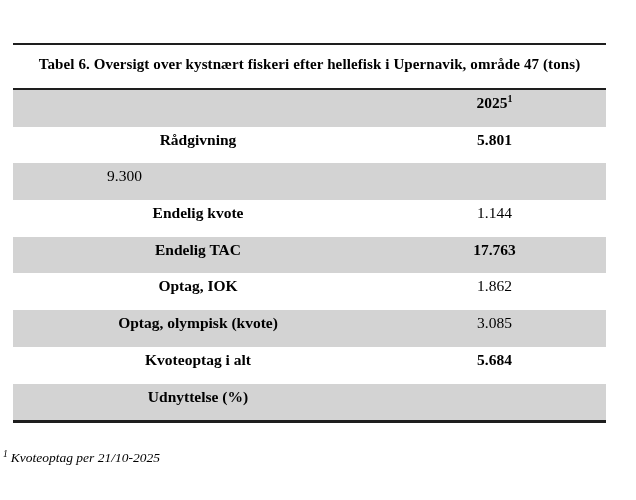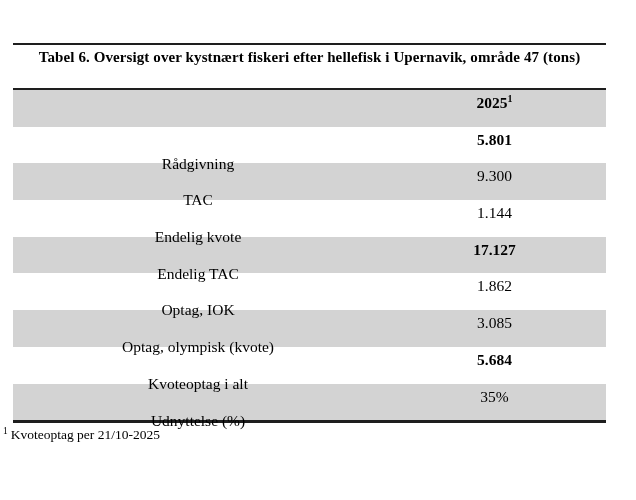--- a/index.html
+++ b/index.html
@@ -15,21 +15,21 @@
   }
   .table-wrap {
     position: absolute;
     left: 13px;
     top: 43px;
     width: 593px;
   }
   .table-title {
     border-top: 2px solid #1e1e1e;
     height: 45px;
-    padding-top: 4px;
+    padding-top: 11px;
     text-align: center;
     font-weight: bold;
     font-size: 15px;
     white-space: nowrap;
     letter-spacing: 0.1px;
   }
   .grid {
     border-top: 2px solid #1e1e1e;
     border-bottom: 3px solid #1e1e1e;
   }
@@ -39,37 +39,37 @@
   }
   .trow.shaded { background: #d3d3d3; }
   .cell {
     padding-top: 4px;
     font-size: 15.5px;
     text-align: center;
     line-height: 18px;
   }
   .cell.label {
     width: 62.4%;
-    font-weight: normal;
-    margin-top: 24px;
+    font-weight: bold;
   }
   .cell.value {
     width: 37.6%;
   }
   .cell.value.header-cell { font-weight: bold; }
   .value-bold { font-weight: bold; }
   sup {
     font-size: 10px;
     line-height: 0;
   }
   .footnote {
     position: absolute;
     left: 3px;
-    top: 427px;
+    top: 450px;
     font-size: 13.5px;
+    font-style: italic;
   }
   .footnote sup {
     font-size: 9.5px;
     margin-right: 3px;
   }
 </style>
 </head>
 <body>
 
 <div class="table-wrap">
@@ -82,50 +82,48 @@
       <div class="cell label"></div>
       <div class="cell value header-cell"><span>2025</span><sup>1</sup></div>
     </div>
 
     <div class="trow">
       <div class="cell label">Rådgivning</div>
       <div class="cell value value-bold">5.801</div>
     </div>
 
     <div class="trow shaded">
-      <div class="cell label">TAC</div>
       <div class="cell value">9.300</div>
     </div>
 
     <div class="trow">
       <div class="cell label">Endelig kvote</div>
       <div class="cell value">1.144</div>
     </div>
 
     <div class="trow shaded">
       <div class="cell label">Endelig TAC</div>
-      <div class="cell value value-bold">17.127</div>
+      <div class="cell value value-bold">17.763</div>
     </div>
 
     <div class="trow">
       <div class="cell label">Optag, IOK</div>
       <div class="cell value">1.862</div>
     </div>
 
     <div class="trow shaded">
       <div class="cell label">Optag, olympisk (kvote)</div>
       <div class="cell value">3.085</div>
     </div>
 
     <div class="trow">
       <div class="cell label">Kvoteoptag i alt</div>
       <div class="cell value value-bold">5.684</div>
     </div>
 
     <div class="trow shaded">
       <div class="cell label">Udnyttelse (%)</div>
-      <div class="cell value">35%</div>
     </div>
 
   </div>
 </div>
 
 <div class="footnote"><sup>1</sup><span>Kvoteoptag per 21/10-2025</span></div>
 
 </body></html>

